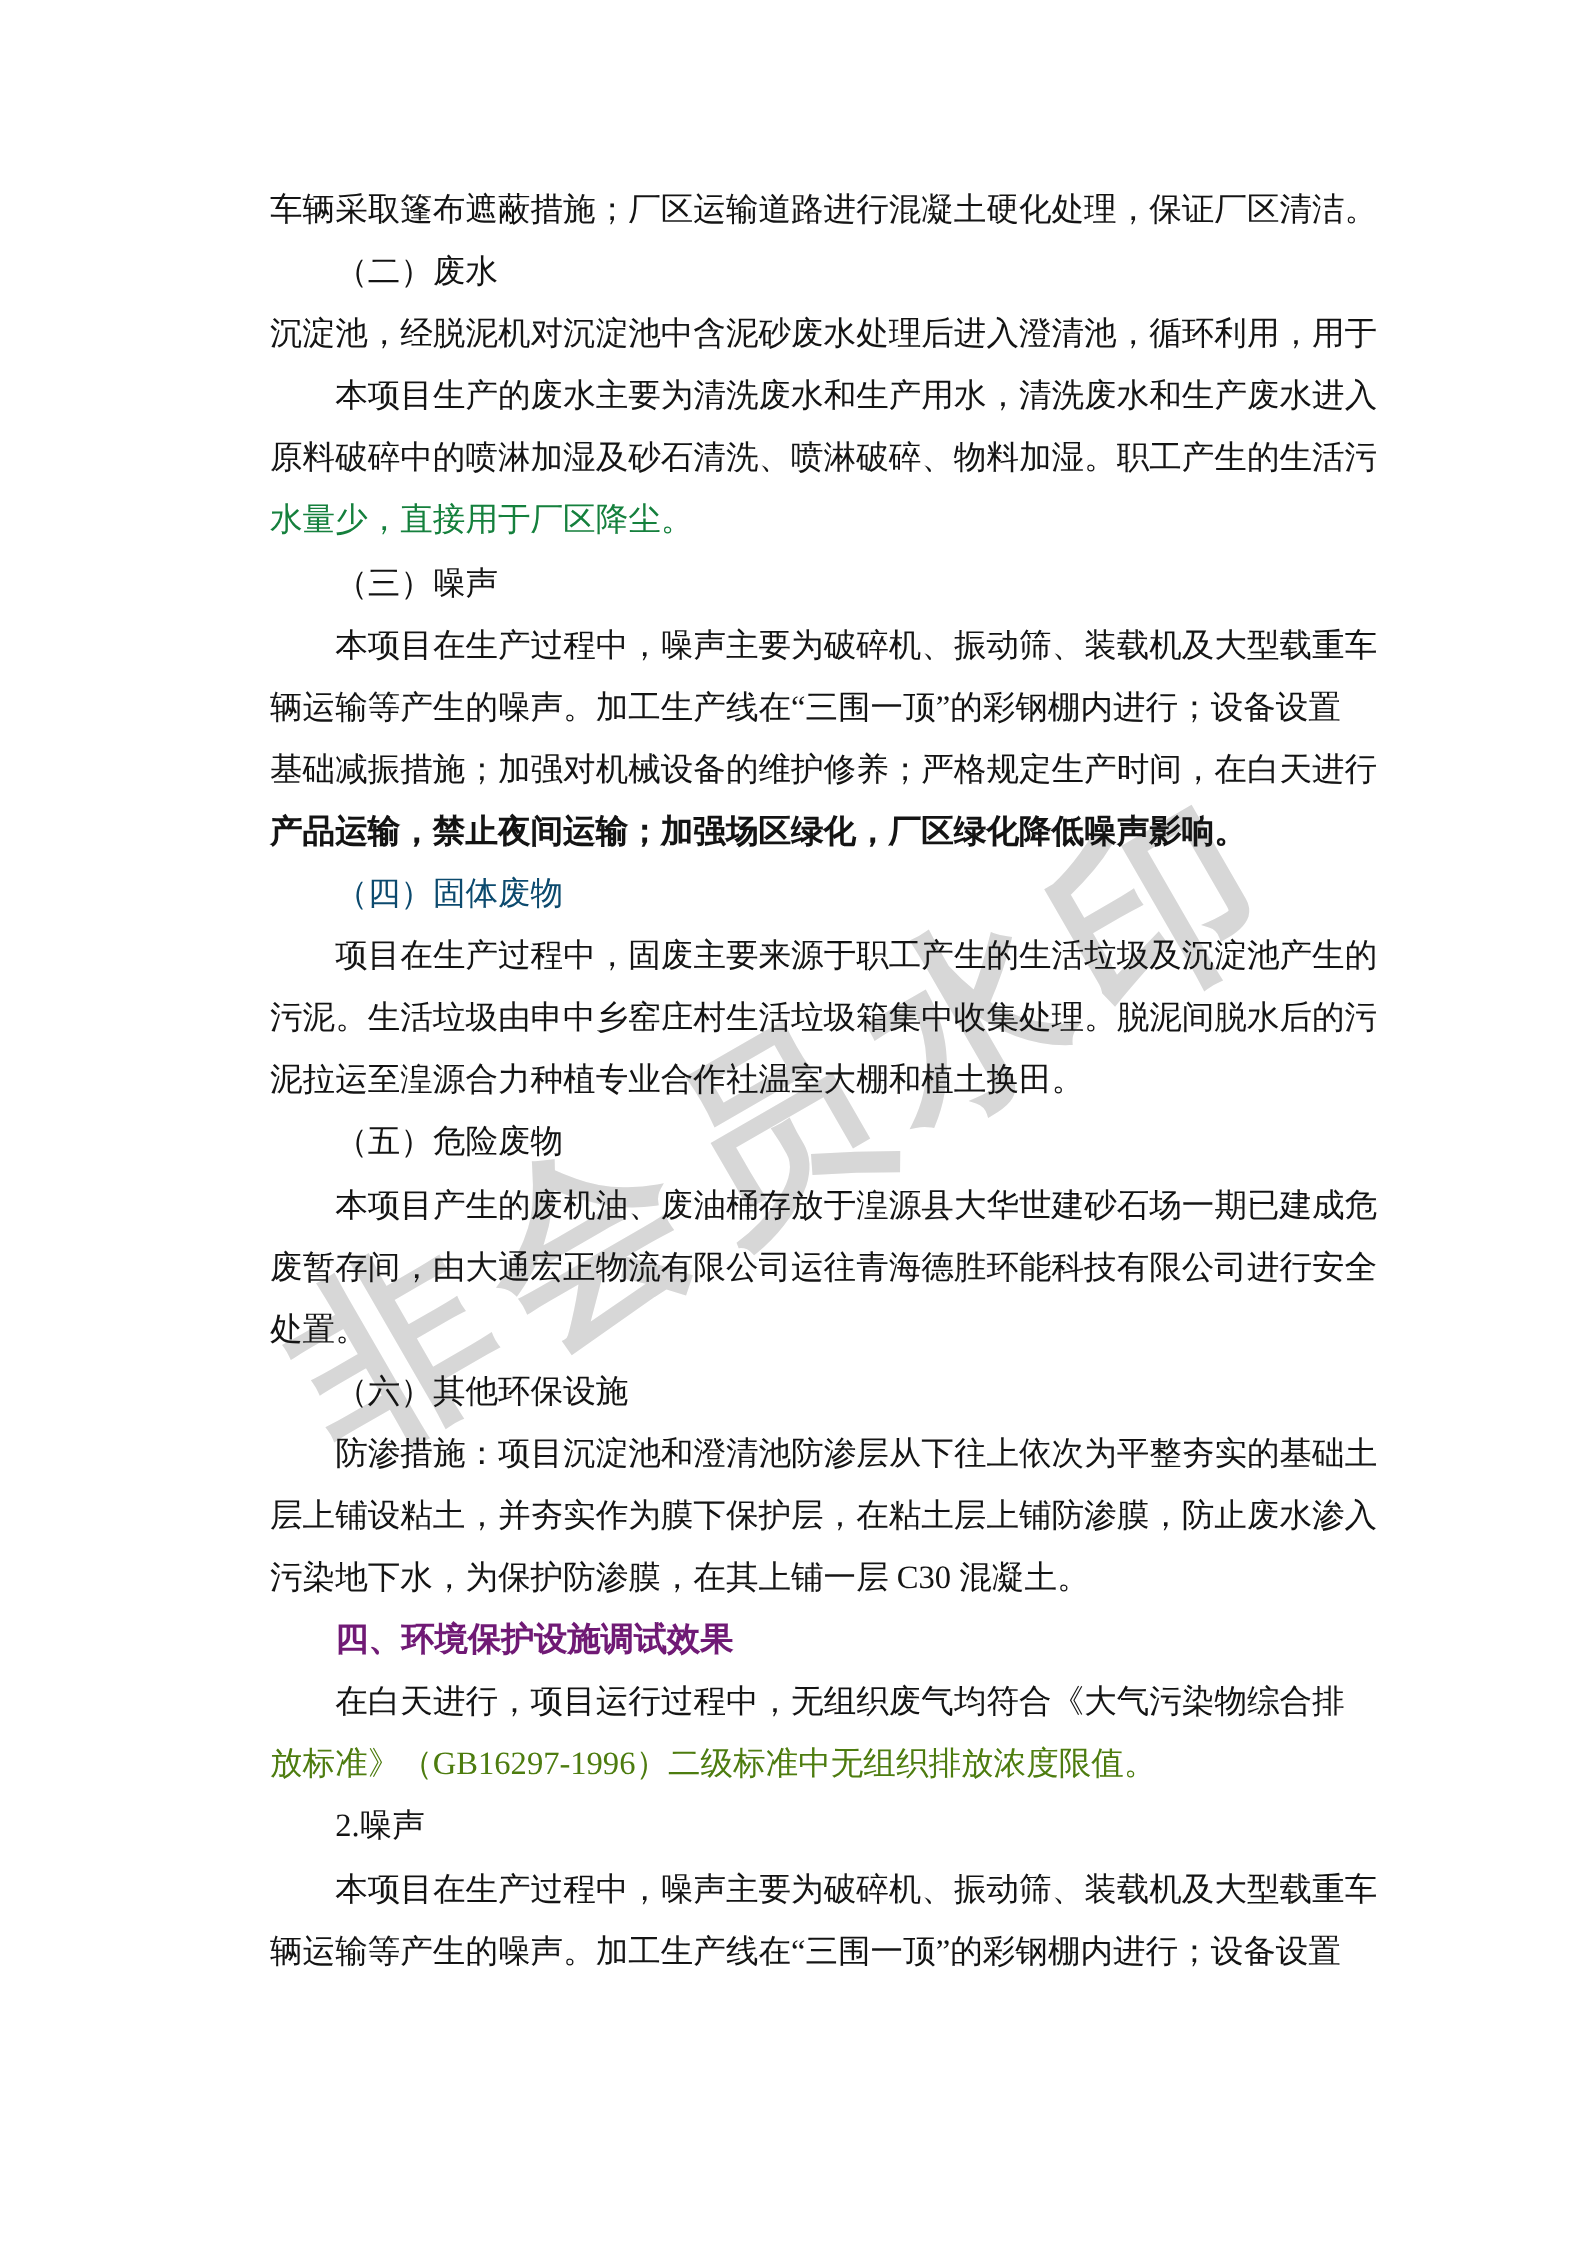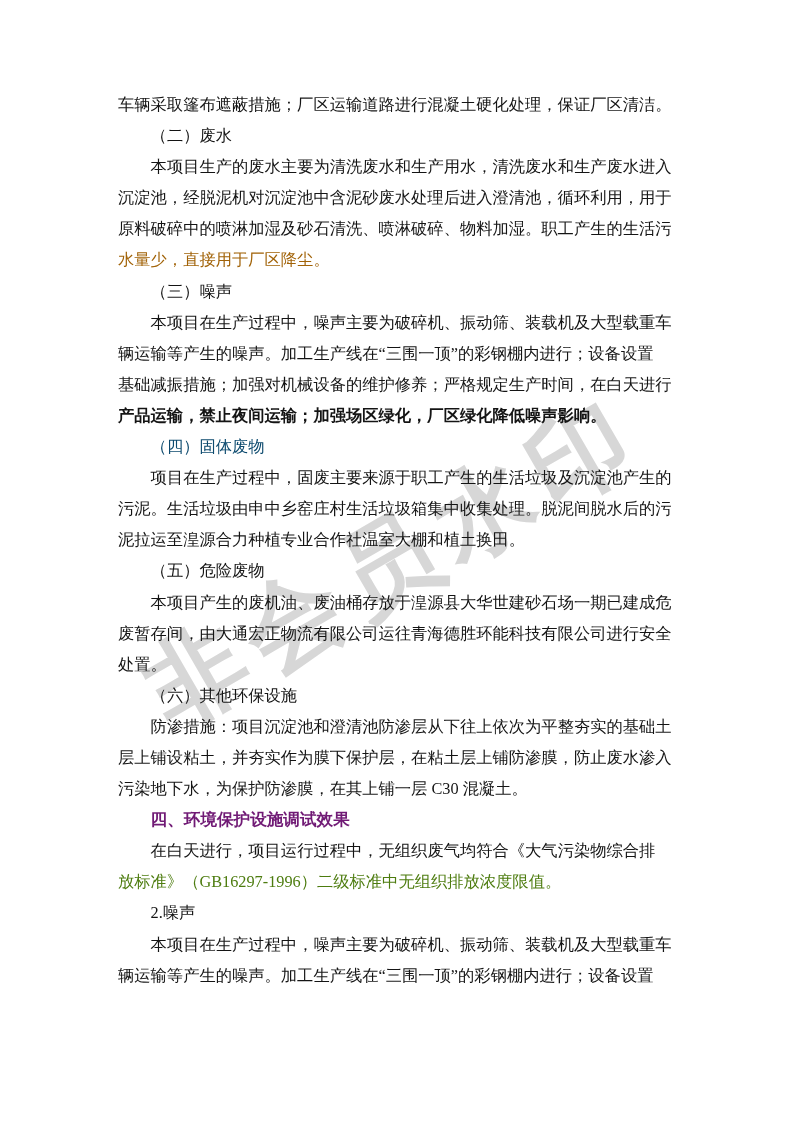--- a/index.html
+++ b/index.html
@@ -29,21 +29,21 @@
     white-space: nowrap;
     transform: rotate(-30deg);
     transform-origin: 50% 50%;
     user-select: none;
     pointer-events: none;
     z-index: 1;
   }
 
   .doc {
     position: absolute;
-    left: 118px;
+    left: 135px;
     top: 89px;
     width: 557px;
     z-index: 2;
   }
 
   .line {
     height: 31.1px;
     line-height: 31.1px;
     font-size: 16.3px;
     letter-spacing: 0;
@@ -59,24 +59,24 @@
   }
 </style>
 </head>
 <body>
 
 <div class="page" style="background: rgb(255, 255, 255);">
   <div class="watermark" style="color: rgb(215, 215, 215);">非会员水印</div>
   <div class="doc" id="doc">
       <div class="line" style="color: rgb(20, 20, 20);">车辆采取篷布遮蔽措施；厂区运输道路进行混凝土硬化处理，保证厂区清洁。</div>
       <div class="line indent" style="color: rgb(20, 20, 20);">（二）废水</div>
+      <div class="line" style="color: rgb(20, 20, 20);">沉淀池，经脱泥机对沉淀池中含泥砂废水处理后进入澄清池，循环利用，用于</div>
       <div class="line indent" style="color: rgb(20, 20, 20);">本项目生产的废水主要为清洗废水和生产用水，清洗废水和生产废水进入</div>
-      <div class="line" style="color: rgb(20, 20, 20);">沉淀池，经脱泥机对沉淀池中含泥砂废水处理后进入澄清池，循环利用，用于</div>
       <div class="line" style="color: rgb(20, 20, 20);">原料破碎中的喷淋加湿及砂石清洗、喷淋破碎、物料加湿。职工产生的生活污</div>
-      <div class="line" style="color: #a16207;">水量少，直接用于厂区降尘。</div>
+      <div class="line" style="color: #15803d;">水量少，直接用于厂区降尘。</div>
       <div class="line indent" style="color: rgb(20, 20, 20);">（三）噪声</div>
       <div class="line indent" style="color: rgb(20, 20, 20);">本项目在生产过程中，噪声主要为破碎机、振动筛、装载机及大型载重车</div>
       <div class="line" style="color: rgb(20, 20, 20);">辆运输等产生的噪声。加工生产线在“三围一顶”的彩钢棚内进行；设备设置</div>
       <div class="line" style="color: rgb(20, 20, 20);">基础减振措施；加强对机械设备的维护修养；严格规定生产时间，在白天进行</div>
       <div class="line" style="color: rgb(20, 20, 20); font-weight: bold;">产品运输，禁止夜间运输；加强场区绿化，厂区绿化降低噪声影响。</div>
       <div class="line indent" style="color: #0c4a6e;">（四）固体废物</div>
       <div class="line indent" style="color: rgb(20, 20, 20);">项目在生产过程中，固废主要来源于职工产生的生活垃圾及沉淀池产生的</div>
       <div class="line" style="color: rgb(20, 20, 20);">污泥。生活垃圾由申中乡窑庄村生活垃圾箱集中收集处理。脱泥间脱水后的污</div>
       <div class="line" style="color: rgb(20, 20, 20);">泥拉运至湟源合力种植专业合作社温室大棚和植土换田。</div>
       <div class="line indent" style="color: rgb(20, 20, 20);">（五）危险废物</div>

